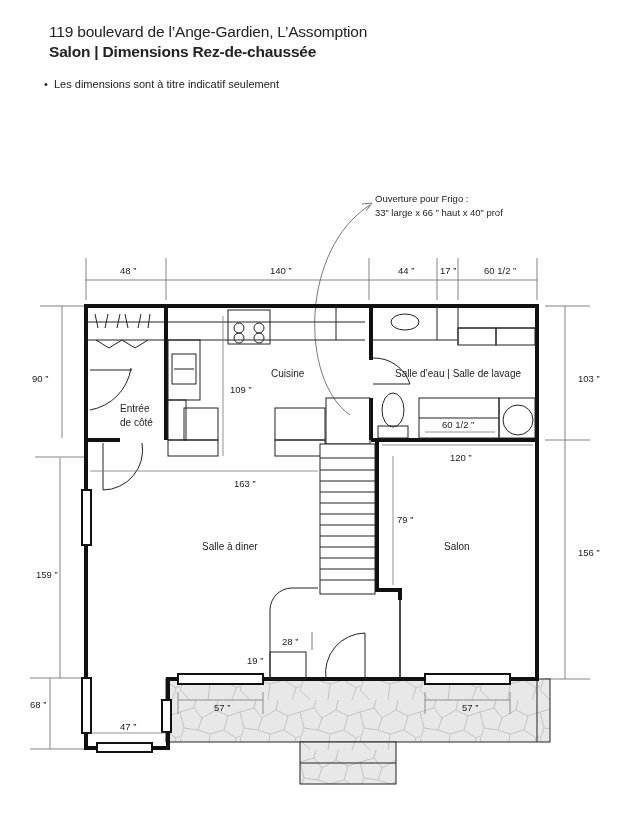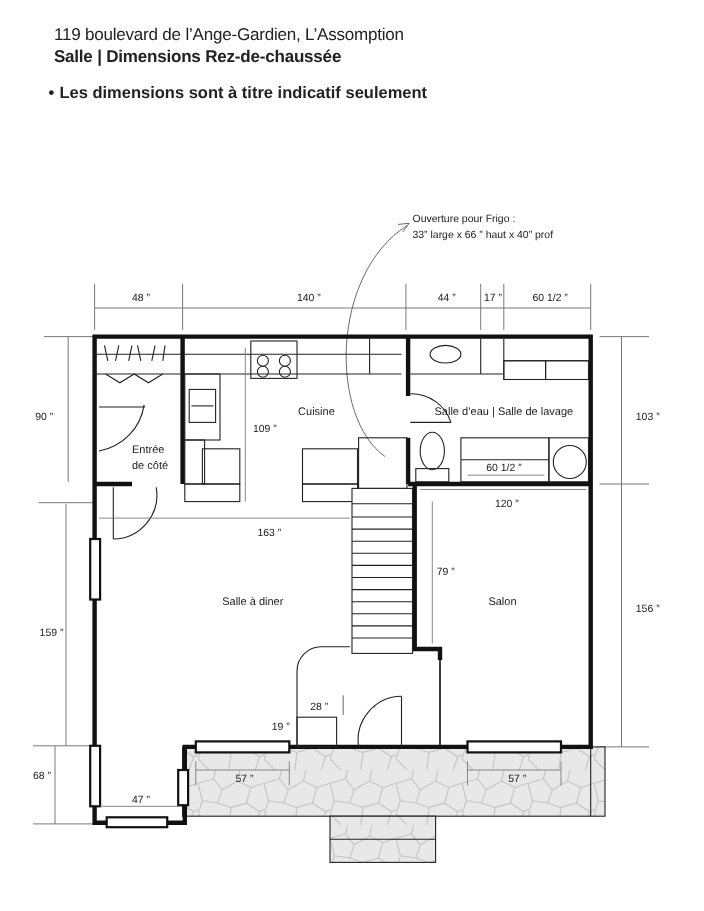--- a/index.html
+++ b/index.html
@@ -1,31 +1,31 @@
 <!DOCTYPE html>
 <html><head>
 <meta charset="utf-8">
 <style>
   html, body { margin:0; padding:0; background:#ffffff; }
   body { width:640px; height:828px; position:relative; overflow:hidden; font-family:"Liberation Sans", sans-serif; color:#222; }
   .hdr { position:absolute; left:49px; top:22px; }
   .title { font-size:15.5px; line-height:20px; color:#222; letter-spacing:-0.2px; }
   .subtitle { font-size:15.5px; line-height:20px; font-weight:bold; color:#222; letter-spacing:-0.2px; }
-  .notes { position:absolute; left:44px; top:78px; font-size:15px; line-height:13px; color:#222; margin:0; padding:0; list-style:none;font-weight:bold; }
+  .notes { position:absolute; left:44px; top:78px; font-size:11px; line-height:13px; color:#222; margin:0; padding:0; list-style:none; }
   .notes li::before { content:"•"; display:inline-block; width:10px; }
   svg.plan { position:absolute; left:0; top:0; }
   .lbl { font-family:"Liberation Sans", sans-serif; font-size:10px; fill:#222; }
   .dim { font-family:"Liberation Sans", sans-serif; font-size:9.5px; fill:#222; }
 </style>
 </head>
 <body>
 
 <div class="hdr">
   <div class="title">119 boulevard de l’Ange-Gardien, L’Assomption</div>
-  <div class="subtitle">Salle | Dimensions Rez-de-chaussée</div>
+  <div class="subtitle">Salon | Dimensions Rez-de-chaussée</div>
 </div>
 
 <ul class="notes">
   <li>Les dimensions sont à titre indicatif seulement</li>
 </ul>
 
 <svg class="plan" width="640" height="828" viewBox="0 0 640 828">
   <defs>
     <pattern id="stone" width="60" height="50" patternUnits="userSpaceOnUse">
       <rect width="60" height="50" fill="#e8e8e8"></rect>

